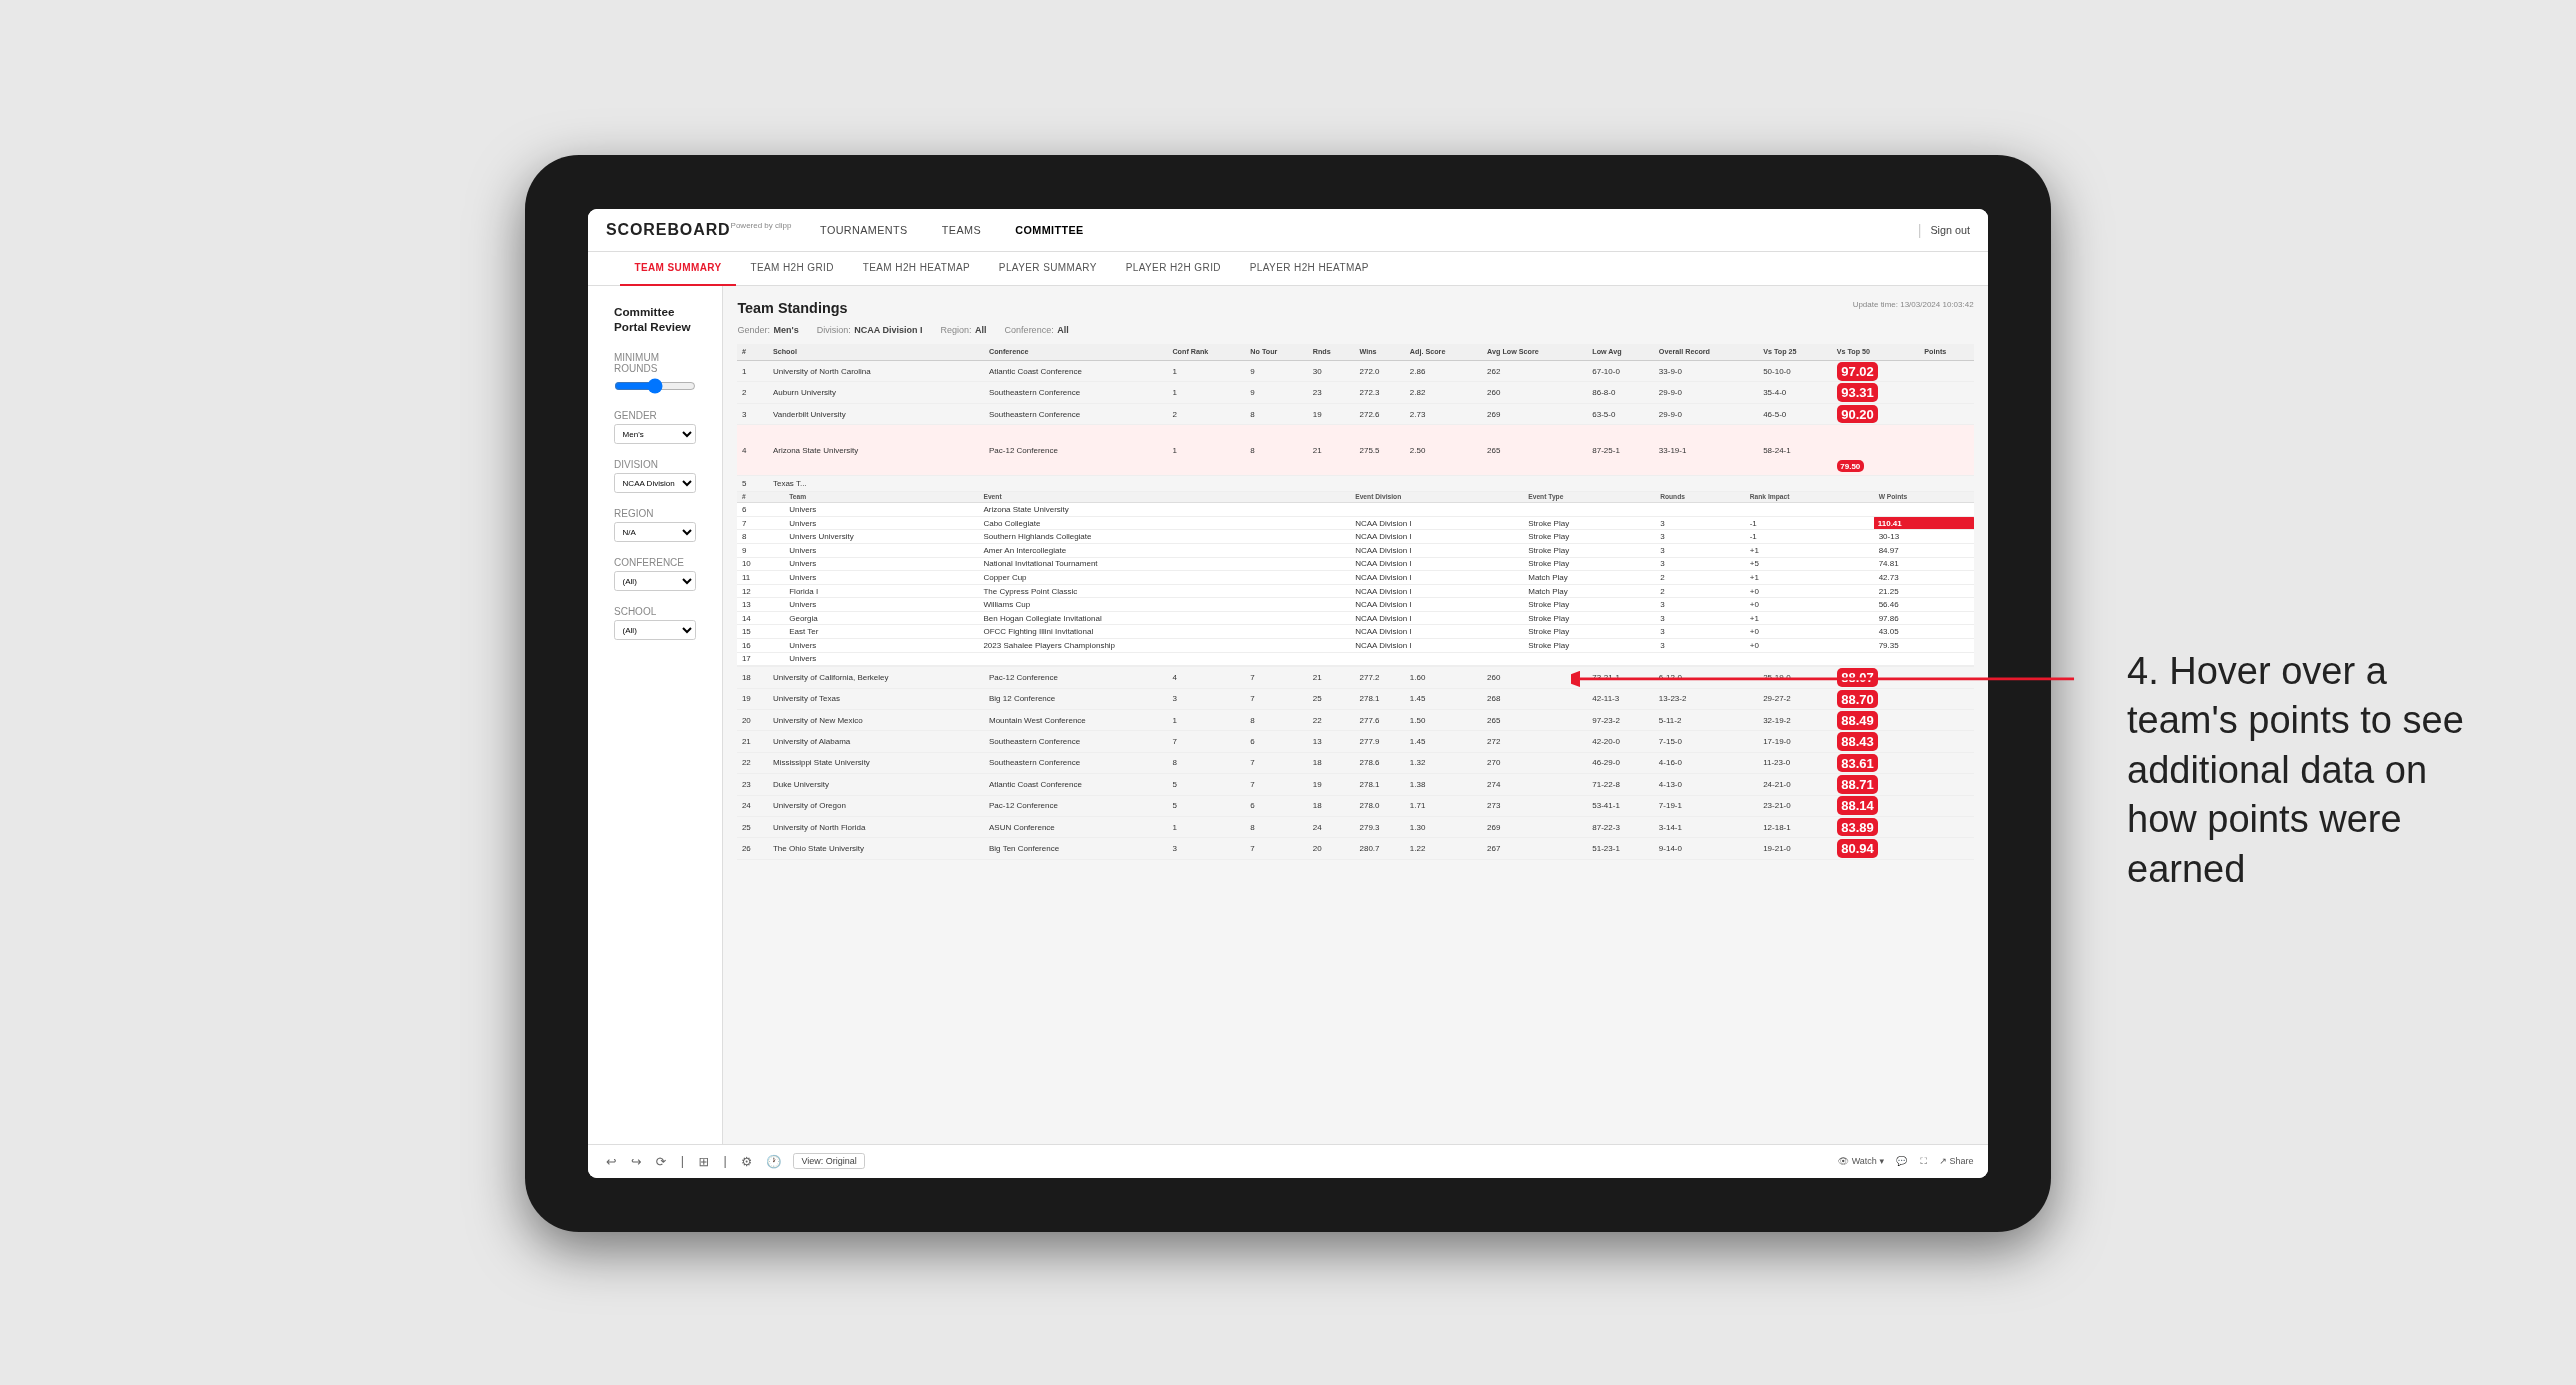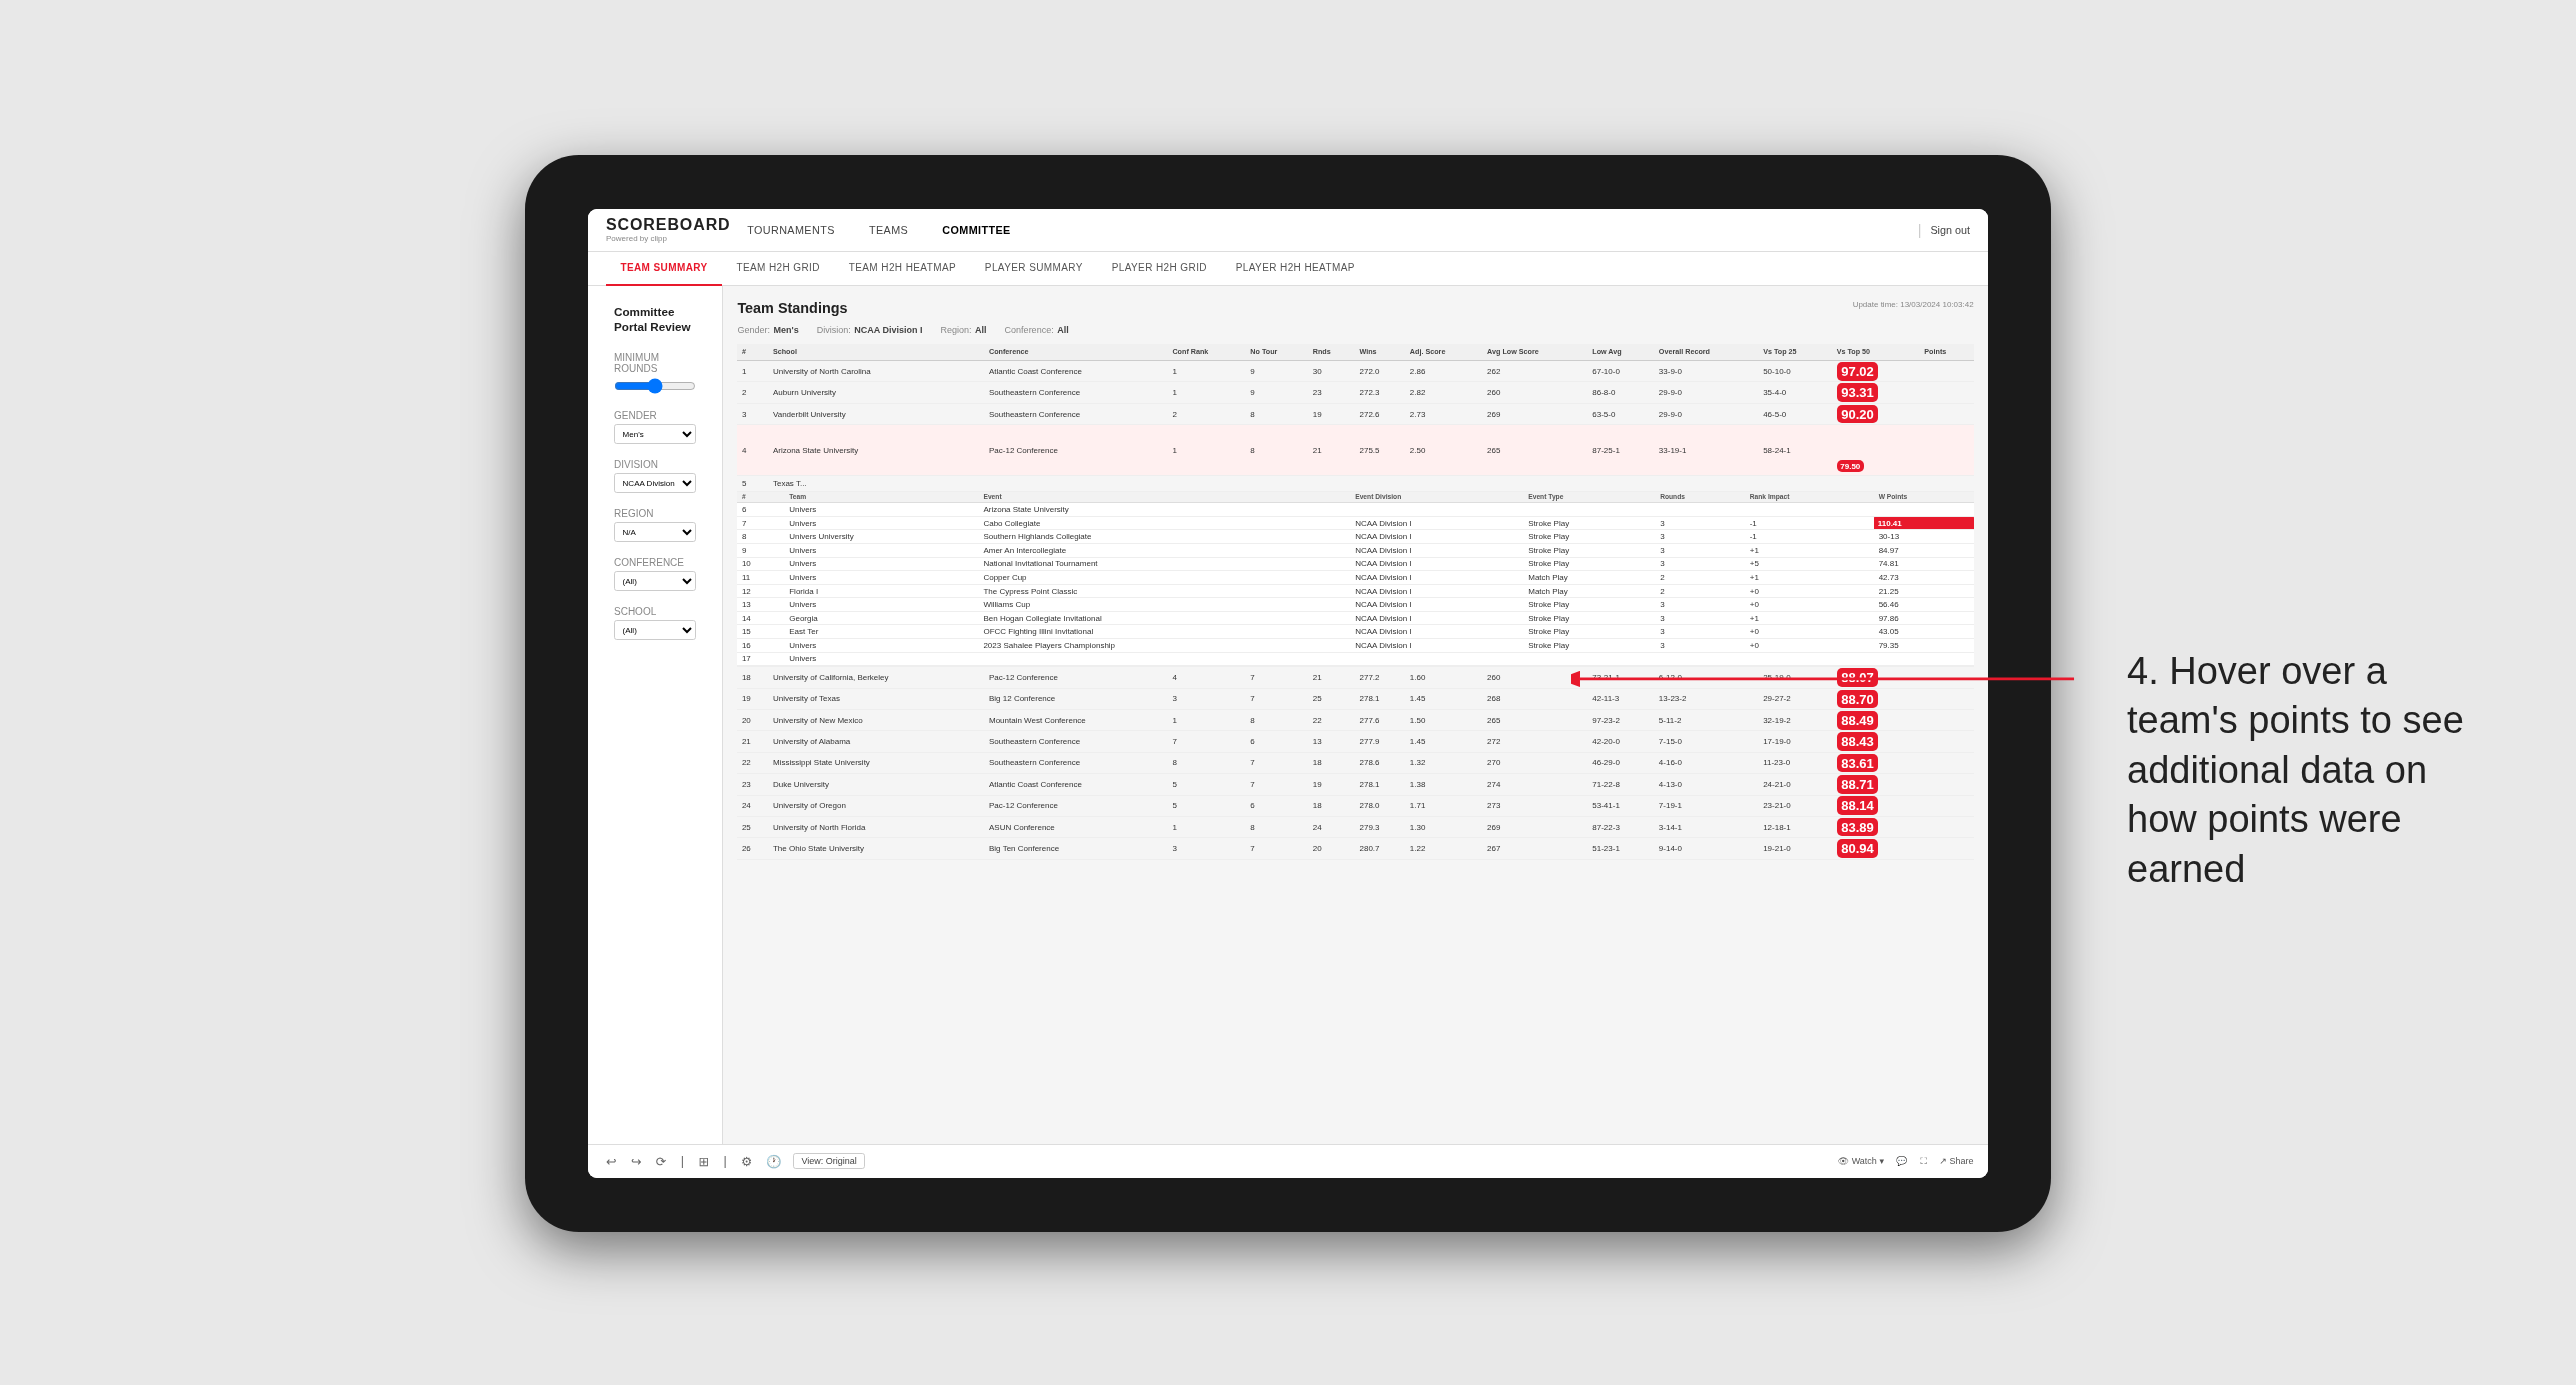--- a/index.html
+++ b/index.html
@@ -41,22 +41,22 @@
       display: flex;
       align-items: center;
       background: #fff;
       border-bottom: 0.9px solid #ddd;
       padding: 0 18px;
       height: 43px;
       flex-shrink: 0;
     }
     .logo-area {
       display: flex;
-      flex-direction: column;
-      margin-right: 13px;
+      flex-direction: row;
+      margin-right: 25px;
     }
     .logo-text {
       font-size: 16px;
       font-weight: 900;
       color: #222;
       letter-spacing: 0.9px;
     }
     .powered-by {
       font-size: 8px;
       color: #888;
@@ -83,21 +83,21 @@
       color: #444;
       cursor: pointer;
     }
 
     
     .tab-bar {
       display: flex;
       align-items: center;
       background: #fff;
       border-bottom: 1.8px solid #ddd;
-      padding: 0 18px;
+      padding: 0 32px;
       height: 34px;
       flex-shrink: 0;
       gap: 0;
     }
     .tab {
       font-size: 10px;
       padding: 0 14.4px;
       height: 34px;
       display: flex;
       align-items: center;

